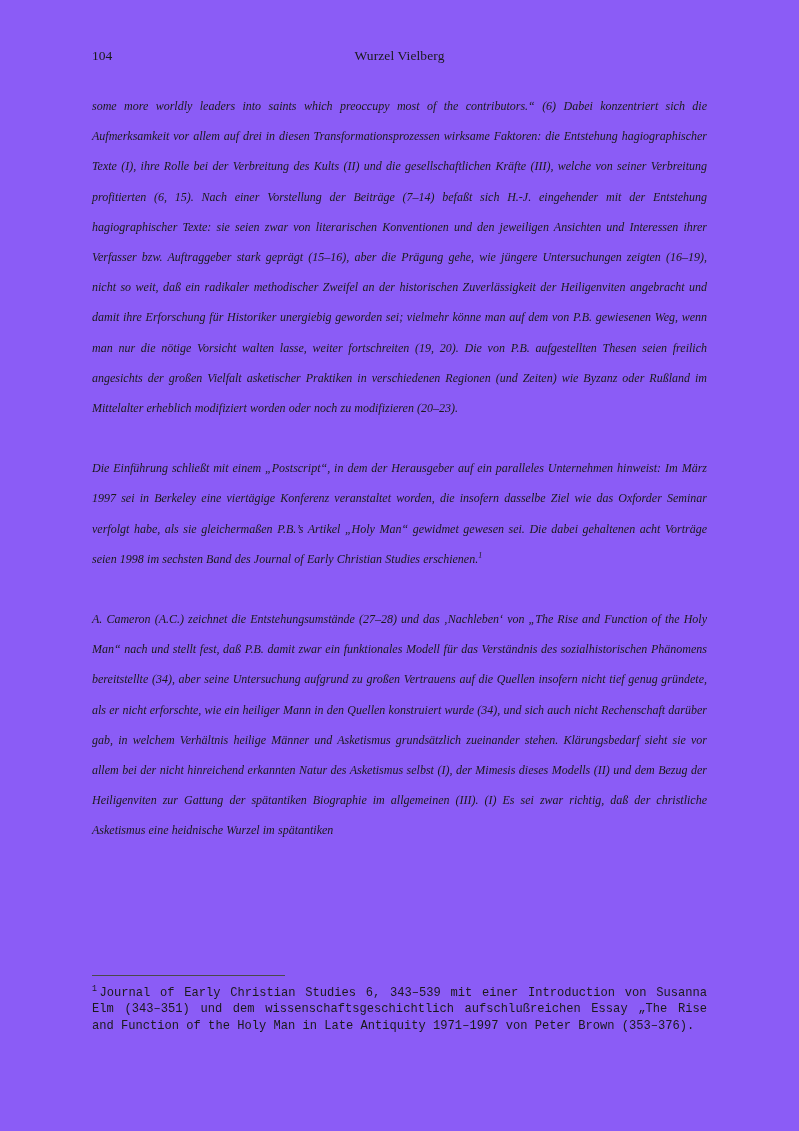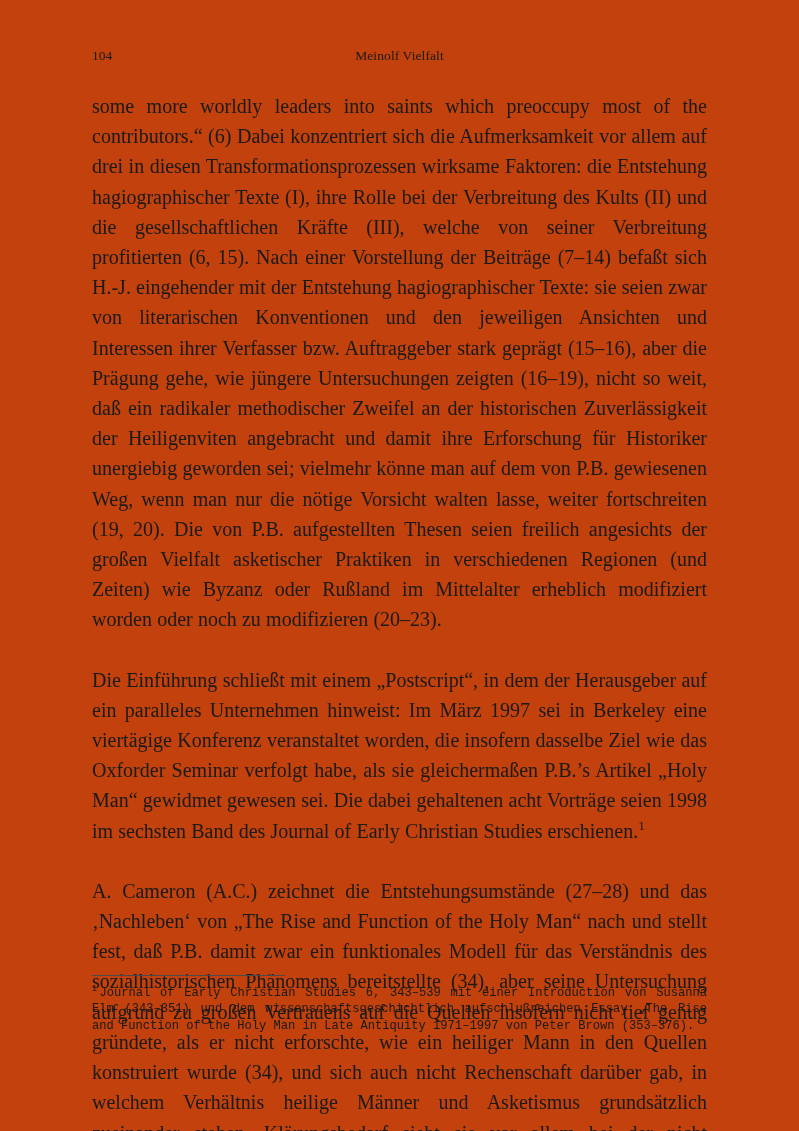--- a/index.html
+++ b/index.html
@@ -4,21 +4,21 @@
 <style>
   html, body {
     margin: 0;
     padding: 0;
     background: #ffffff;
   }
   .page {
     position: relative;
     width: 799px;
     height: 1131px;
-    background: #c2410c;
+    background: #8b5cf6;
     margin: 0 auto;
     overflow: hidden;
     font-family: "Liberation Serif", "DejaVu Serif", serif;
     color: #1a1a1a;
     box-sizing: border-box;
   }
   .running-head {
     position: absolute;
     top: 45px;
     left: 92px;
@@ -41,26 +41,27 @@
     letter-spacing: 0.1px;
   }
   .body-block {
     position: absolute;
     top: 91px;
     left: 92px;
     width: 615px;
   }
   .para {
     margin: 0 0 30px 0;
-    font-size: 20px;
+    font-size: 12px;
     line-height: 30.2px;
     text-align: justify;
     text-justify: inter-word;
     word-spacing: 0.2px;
     hyphens: none;
+    font-style: italic;
   }
   .para:last-child {
     margin-bottom: 13px;
   }
   sup.fn-ref {
     font-size: 0.66em;
     vertical-align: super;
     line-height: 0;
   }
   .footnote-area {
@@ -92,21 +93,21 @@
     margin-right: 2.5px;
   }
 </style>
 </head>
 <body>
 
 <div class="page">
 
   <div class="running-head">
     <span class="folio">104</span>
-    <span class="head-title">Meinolf Vielfalt</span>
+    <span class="head-title">Wurzel Vielberg</span>
   </div>
 
   <div class="body-block">
     <p class="para">some more worldly leaders into saints which preoccupy most of the contributors.“ (6) Dabei konzentriert sich die Aufmerksamkeit vor allem auf drei in diesen Transformationsprozessen wirksame Faktoren: die Entstehung hagiographischer Texte (I), ihre Rolle bei der Verbreitung des Kults (II) und die gesellschaftlichen Kräfte (III), welche von seiner Verbreitung profitierten (6, 15). Nach einer Vorstellung der Beiträge (7–14) befaßt sich  H.-J. eingehender mit  der Entstehung hagiographischer Texte: sie seien zwar von literarischen Konventionen und den jeweiligen Ansichten und Interessen ihrer Verfasser bzw. Auftraggeber stark geprägt (15–16), aber die Prägung gehe, wie jüngere Untersuchungen zeigten (16–19), nicht so weit, daß ein radikaler methodischer Zweifel an der historischen Zuverlässigkeit der Heiligenviten angebracht und damit ihre Erforschung für Historiker unergiebig geworden sei; vielmehr könne man auf dem von P.B. gewiesenen Weg, wenn man nur die nötige Vorsicht walten lasse, weiter fortschreiten (19, 20). Die von P.B. aufgestellten Thesen seien freilich angesichts der großen Vielfalt asketischer Praktiken in verschiedenen Regionen (und Zeiten) wie Byzanz oder Rußland im Mittelalter erheblich modifiziert worden oder noch zu modifizieren (20–23).</p>
     <p class="para"><span>Die Einführung schließt mit einem „Postscript“, in dem der Herausgeber auf ein paralleles Unternehmen hinweist: Im März 1997 sei in Berkeley eine viertägige Konferenz veranstaltet worden, die insofern dasselbe Ziel wie das Oxforder Seminar verfolgt habe, als sie gleichermaßen P.B.’s Artikel „Holy Man“ gewidmet gewesen sei. Die dabei gehaltenen acht Vorträge seien 1998 im sechsten Band des Journal of Early Christian Studies erschienen.</span><sup class="fn-ref">1</sup></p>
     <p class="para">A. Cameron (A.C.) zeichnet die Entstehungsumstände (27–28) und das ‚Nachleben‘ von „The Rise and Function of the Holy Man“ nach und stellt fest, daß P.B. damit zwar ein funktionales Modell für das Verständnis des sozialhistorischen Phänomens bereitstellte (34), aber seine Untersuchung aufgrund zu großen Vertrauens auf die Quellen insofern nicht tief genug gründete, als er nicht erforschte, wie ein heiliger Mann in den Quellen konstruiert wurde (34), und sich auch nicht Rechenschaft darüber gab, in welchem Verhältnis heilige Männer und Asketismus grundsätzlich zueinander stehen. Klärungsbedarf sieht sie vor allem bei der nicht hinreichend erkannten Natur des Asketismus selbst (I), der Mimesis dieses Modells (II) und dem Bezug der Heiligenviten zur Gattung der spätantiken Biographie im allgemeinen (III). (I) Es sei zwar richtig, daß der christliche Asketismus eine heidnische Wurzel im spätantiken</p>
   </div>
 
   <div class="footnote-area">
     <hr class="footnote-rule">

